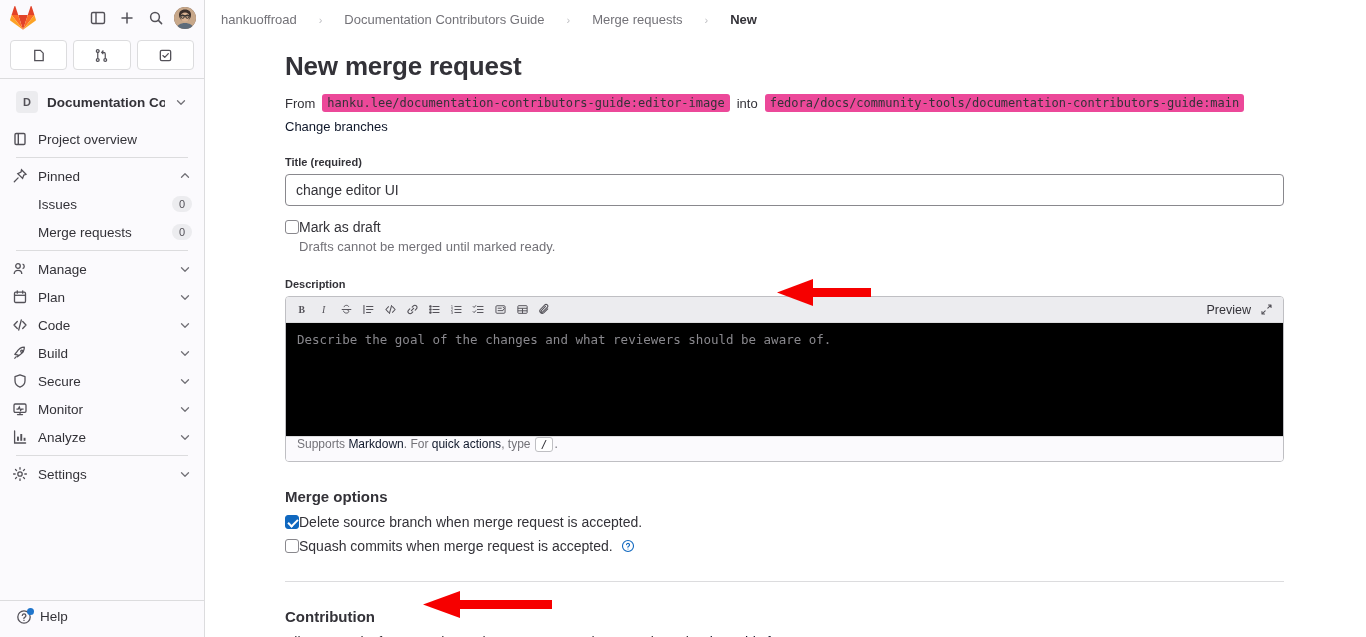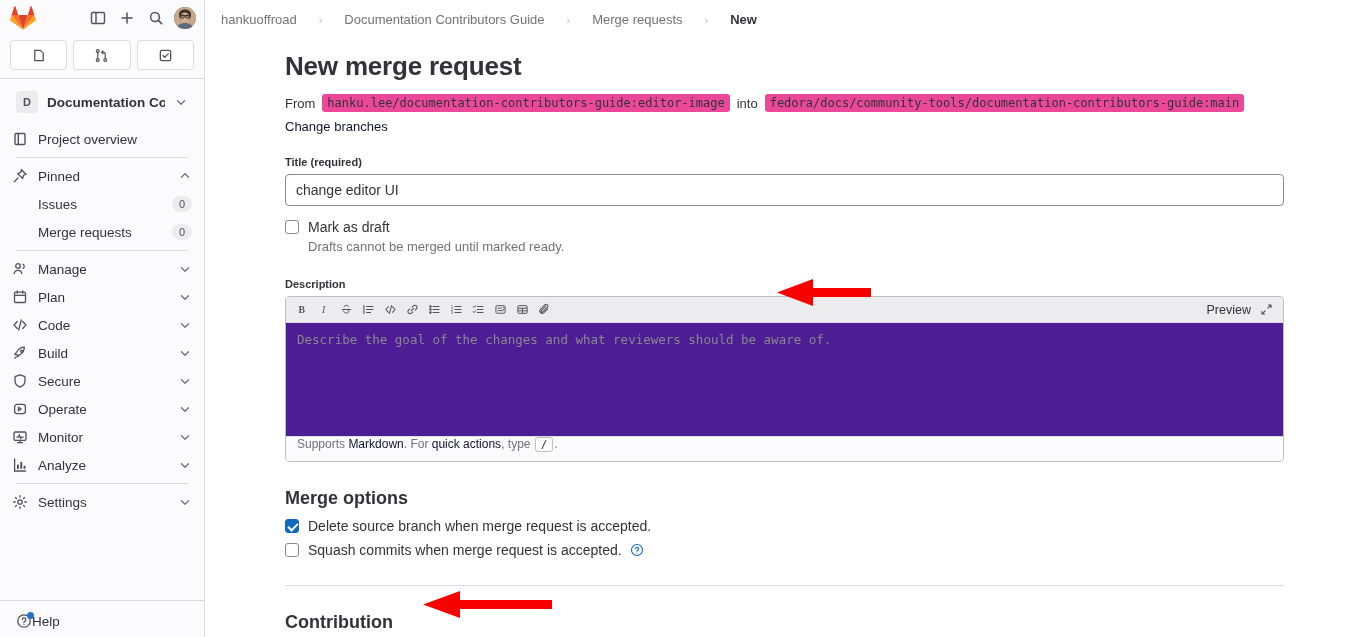--- a/index.html
+++ b/index.html
@@ -75,21 +75,21 @@
   .nav-ico { width: 16px; height: 16px; flex-shrink: 0; display: block; color: #535158; }
   .nav-label { flex: 1; white-space: nowrap; }
   .nav-sub { padding-left: 32px; }
   .nav-chev { width: 14px; height: 14px; color: #737278; flex-shrink: 0; }
   .badge-count {
     background: #ececef; color: #535158; border-radius: 10px;
     font-size: 11px; padding: 1px 7px; line-height: 14px;
   }
   .sb-footer {
     border-top: 1px solid #dcdcde; padding: 8px 16px; height: 37px;
-    display: flex; align-items: flex-end; cursor: pointer;
+    display: flex; align-items: flex-start; gap: 8px; cursor: pointer;
   }
   .help-wrap { position: relative; width: 16px; height: 16px; }
   .help-dot {
     position: absolute; top: -1px; right: -2px;
     width: 7px; height: 7px; border-radius: 50%; background: #1f75cb;
   }
 
   
   .main { flex: 1; height: 637px; overflow: hidden; background: #fff; position: relative; }
   .breadcrumb {
@@ -119,21 +119,21 @@
     font-size: 11px; font-weight: 700; color: #333238;
     display: block; margin-bottom: 6px;
   }
   .title-input {
     width: 999px; height: 32px; border: 1px solid #89888d;
     border-radius: 4px; padding: 0 10px; font-size: 14px;
     color: #333238; font-family: "Liberation Sans", sans-serif;
     background: #fff; outline: none;
   }
 
-  .check-row { display: flex; align-items: flex-start; gap: 9px; margin-top: 12px; }
+  .check-row { display: flex; align-items: flex-start; margin-top: 12px; }
   .cbox {
     width: 14px; height: 14px; border-radius: 3px; margin-top: 2px;
     border: 1px solid #89888d; background: #fff; flex-shrink: 0;
     cursor: pointer; position: relative;
   }
   .cbox.checked { background: #1068bf; border-color: #1068bf; }
   .cbox.checked::after {
     content: ""; position: absolute; left: 4px; top: 1px;
     width: 4px; height: 8px; border: solid #fff;
     border-width: 0 2px 2px 0; transform: rotate(45deg);
@@ -153,38 +153,38 @@
   .tb-btn {
     width: 21px; height: 21px; display: flex; align-items: center;
     justify-content: center; border-radius: 3px; cursor: pointer;
     color: #535158;
   }
   .tb-right { margin-left: auto; display: flex; align-items: center; }
   .preview-btn {
     font-size: 12.5px; color: #333238; cursor: pointer;
     padding: 2px 5px; border-radius: 3px;
   }
-  .editor-body { height: 113px; padding: 8px 11px; background: #4c1d95; }
+  .editor-body { height: 113px; padding: 8px 11px; background: #000000; }
   .placeholder {
     font-family: "DejaVu Sans Mono", monospace; font-size: 12.5px;
     color: #89888d; line-height: 18px;
   }
   .editor-footer {
     height: 25px; background: #fbfafd; border-top: 1px solid #dcdcde;
     display: flex; align-items: flex-start; padding: 0 11px;
     font-size: 12px; color: #737278;
   }
   kbd.slash {
     font-family: "DejaVu Sans Mono", monospace; font-size: 11px;
     border: 1px solid #bfbfc3; border-radius: 3px;
     padding: 0 5px; background: #fff; color: #333238; margin: 0 1px;
   }
 
   .section-head {
-    font-size: 18px; font-weight: 700; color: #333238; margin-top: 26px;
+    font-size: 15px; font-weight: 700; color: #333238; margin-top: 26px;
   }
   .hr-line { height: 1px; background: #dcdcde; width: 999px; margin-top: 26px; }
 
   .help-circle {
     width: 14px; height: 14px; display: inline-block;
     vertical-align: -2px; margin-left: 4px; cursor: pointer;
   }
 
   
   .arrow { position: absolute; pointer-events: none; }
@@ -359,30 +359,20 @@
       <div class="nav-item">
         <svg class="nav-ico" viewBox="0 0 16 16" fill="none" stroke="currentColor" stroke-width="1.3" stroke-linejoin="round">
           <path d="M8 1.8 13 3.6v4.2c0 3-2 5.3-5 6.4-3-1.1-5-3.4-5-6.4V3.6z"></path>
         </svg>
         <span class="nav-label">Secure</span>
         <svg class="nav-chev" viewBox="0 0 16 16" fill="none" stroke="currentColor" stroke-width="1.5">
             <path d="M4 6.5 8 10.5 12 6.5" stroke-linecap="round" stroke-linejoin="round"></path>
           </svg>
       </div>
 
-      <div class="nav-item">
-        <svg class="nav-ico" viewBox="0 0 16 16" fill="none" stroke="currentColor" stroke-width="1.3">
-          <rect x="2.6" y="3.4" width="10.8" height="9.2" rx="2.4"></rect>
-          <path d="M6.4 6.2 9.2 8l-2.8 1.8z" stroke-linejoin="round"></path>
-        </svg>
-        <span class="nav-label">Operate</span>
-        <svg class="nav-chev" viewBox="0 0 16 16" fill="none" stroke="currentColor" stroke-width="1.5">
-            <path d="M4 6.5 8 10.5 12 6.5" stroke-linecap="round" stroke-linejoin="round"></path>
-          </svg>
-      </div>
 
       <div class="nav-item">
         <svg class="nav-ico" viewBox="0 0 16 16" fill="none" stroke="currentColor" stroke-width="1.3">
           <rect x="2" y="3" width="12" height="8.3" rx="1.2"></rect>
             <line x1="5.5" y1="13.6" x2="10.5" y2="13.6" stroke-linecap="round"></line>
           <line x1="8" y1="11.3" x2="8" y2="13.6"></line>
             <path d="M4.4 8.1h1.8l1.1-2 1.3 3.4 1-1.4h2"></path>
         </svg>
         <span class="nav-label">Monitor</span>
         <svg class="nav-chev" viewBox="0 0 16 16" fill="none" stroke="currentColor" stroke-width="1.5">

